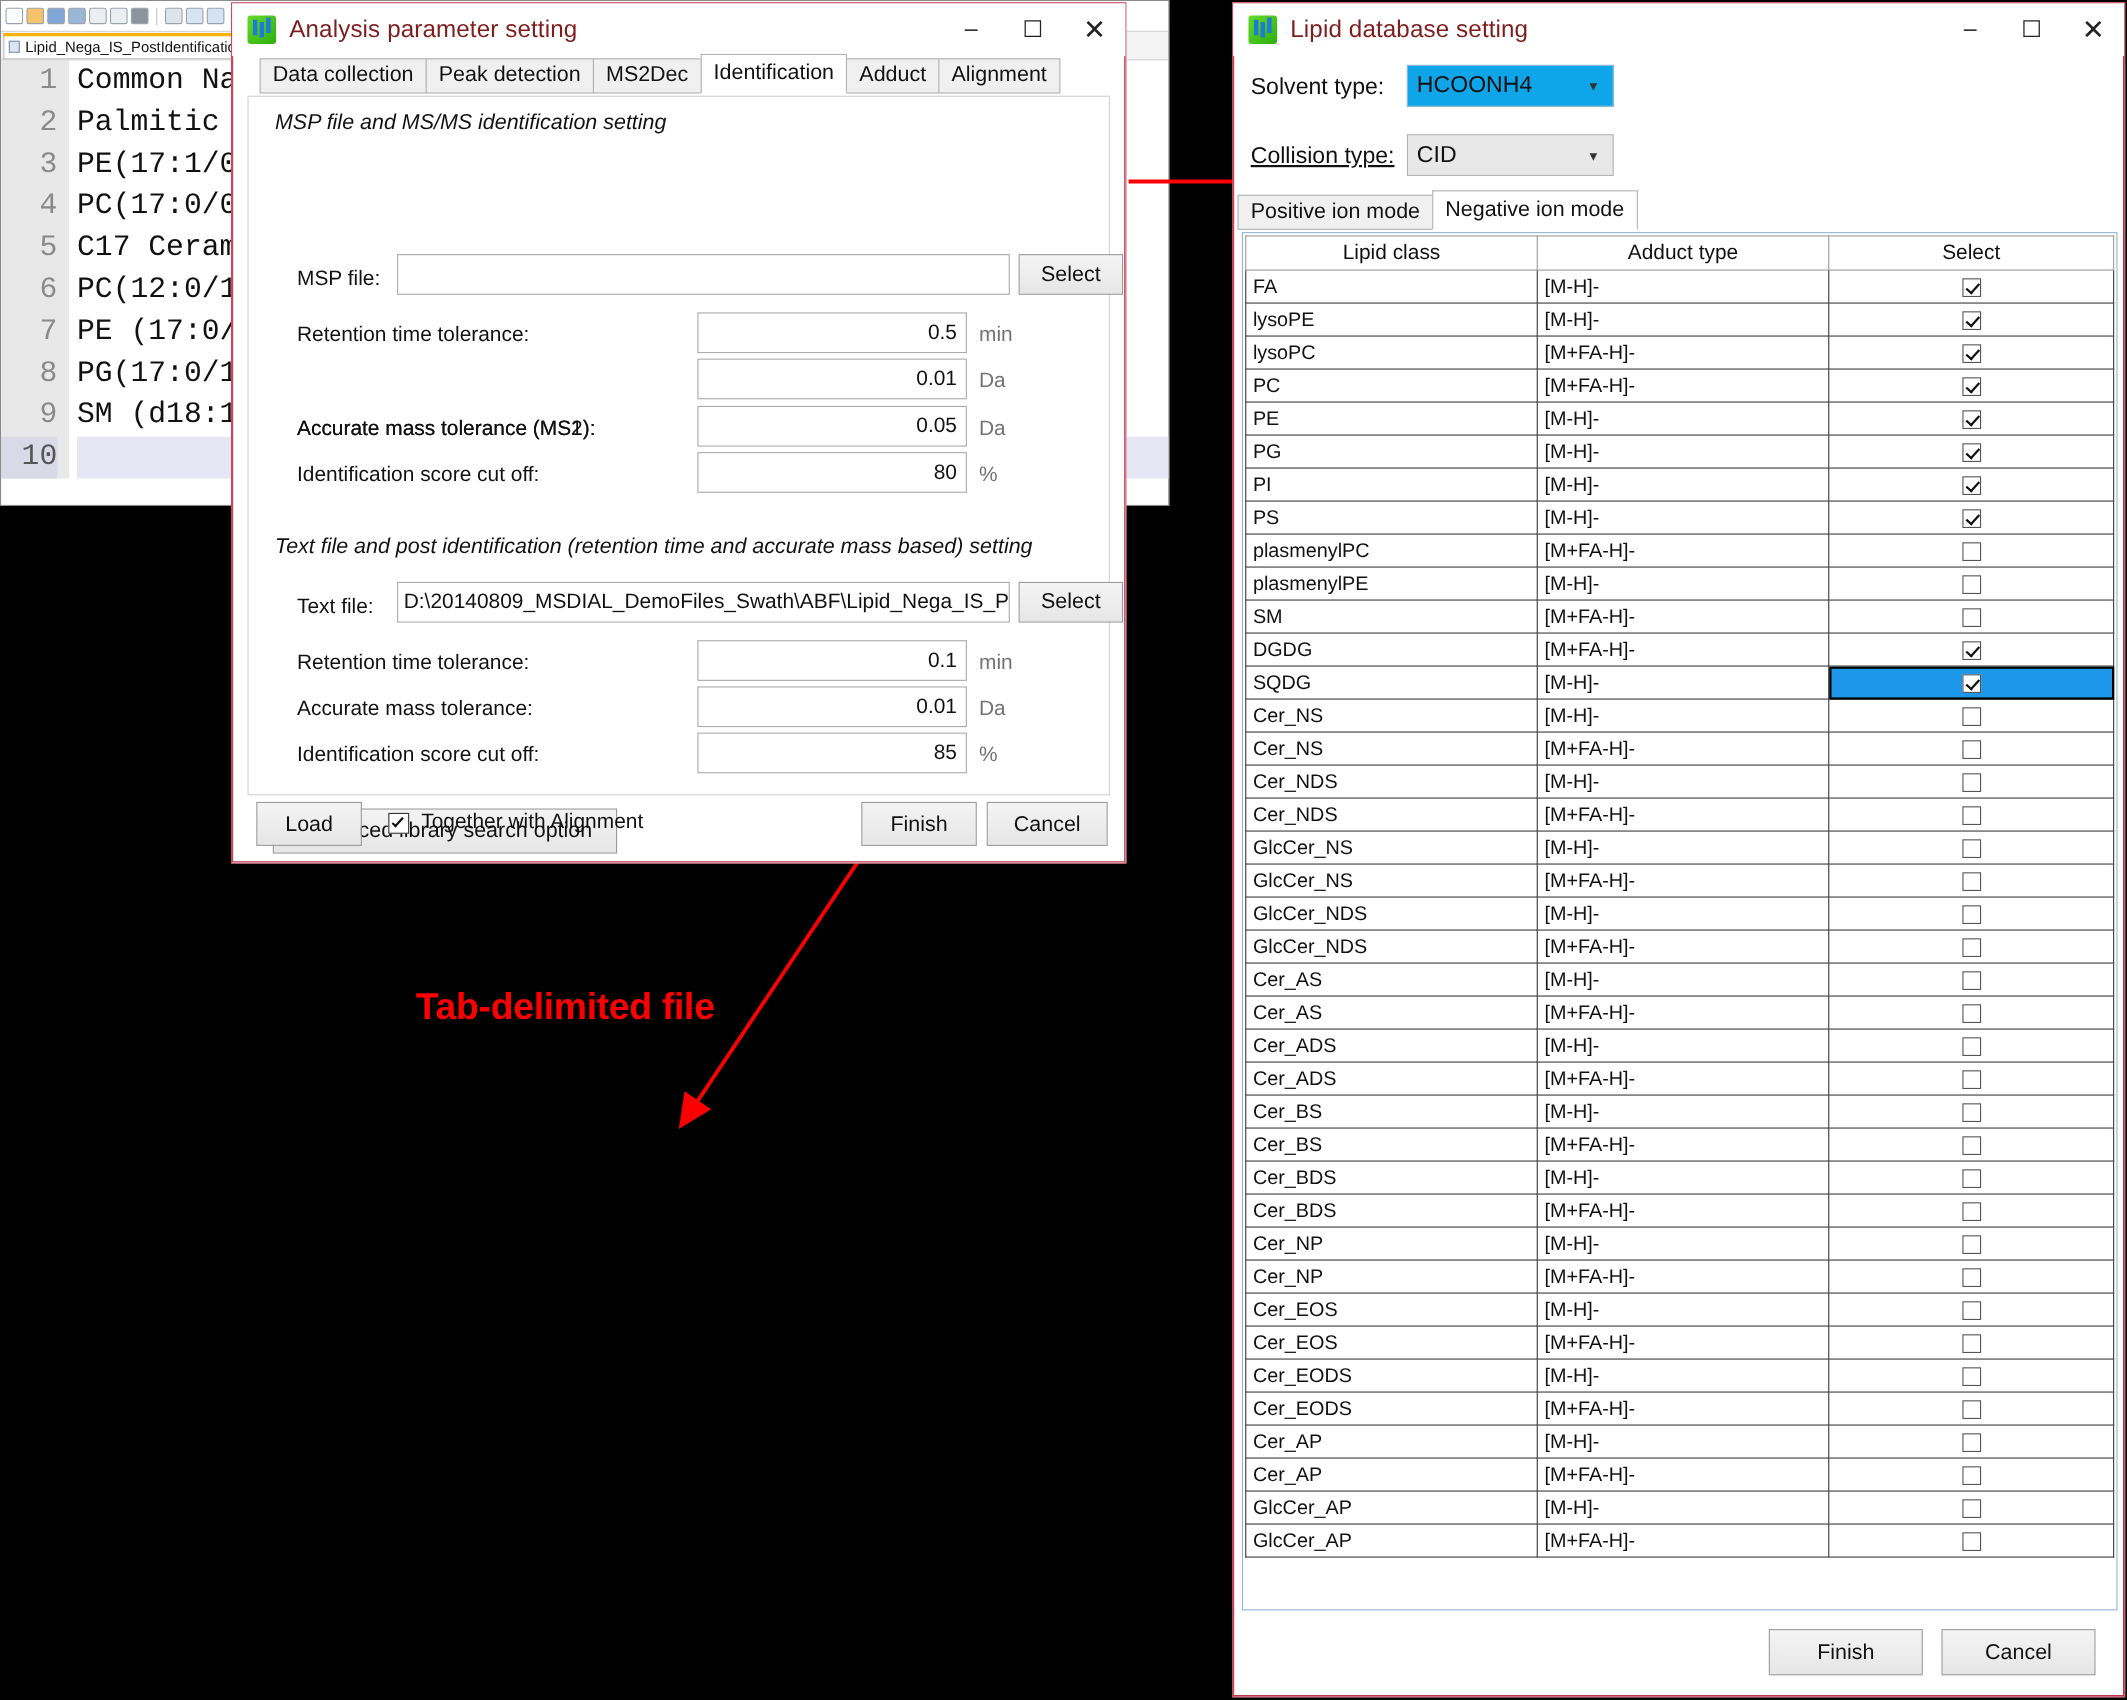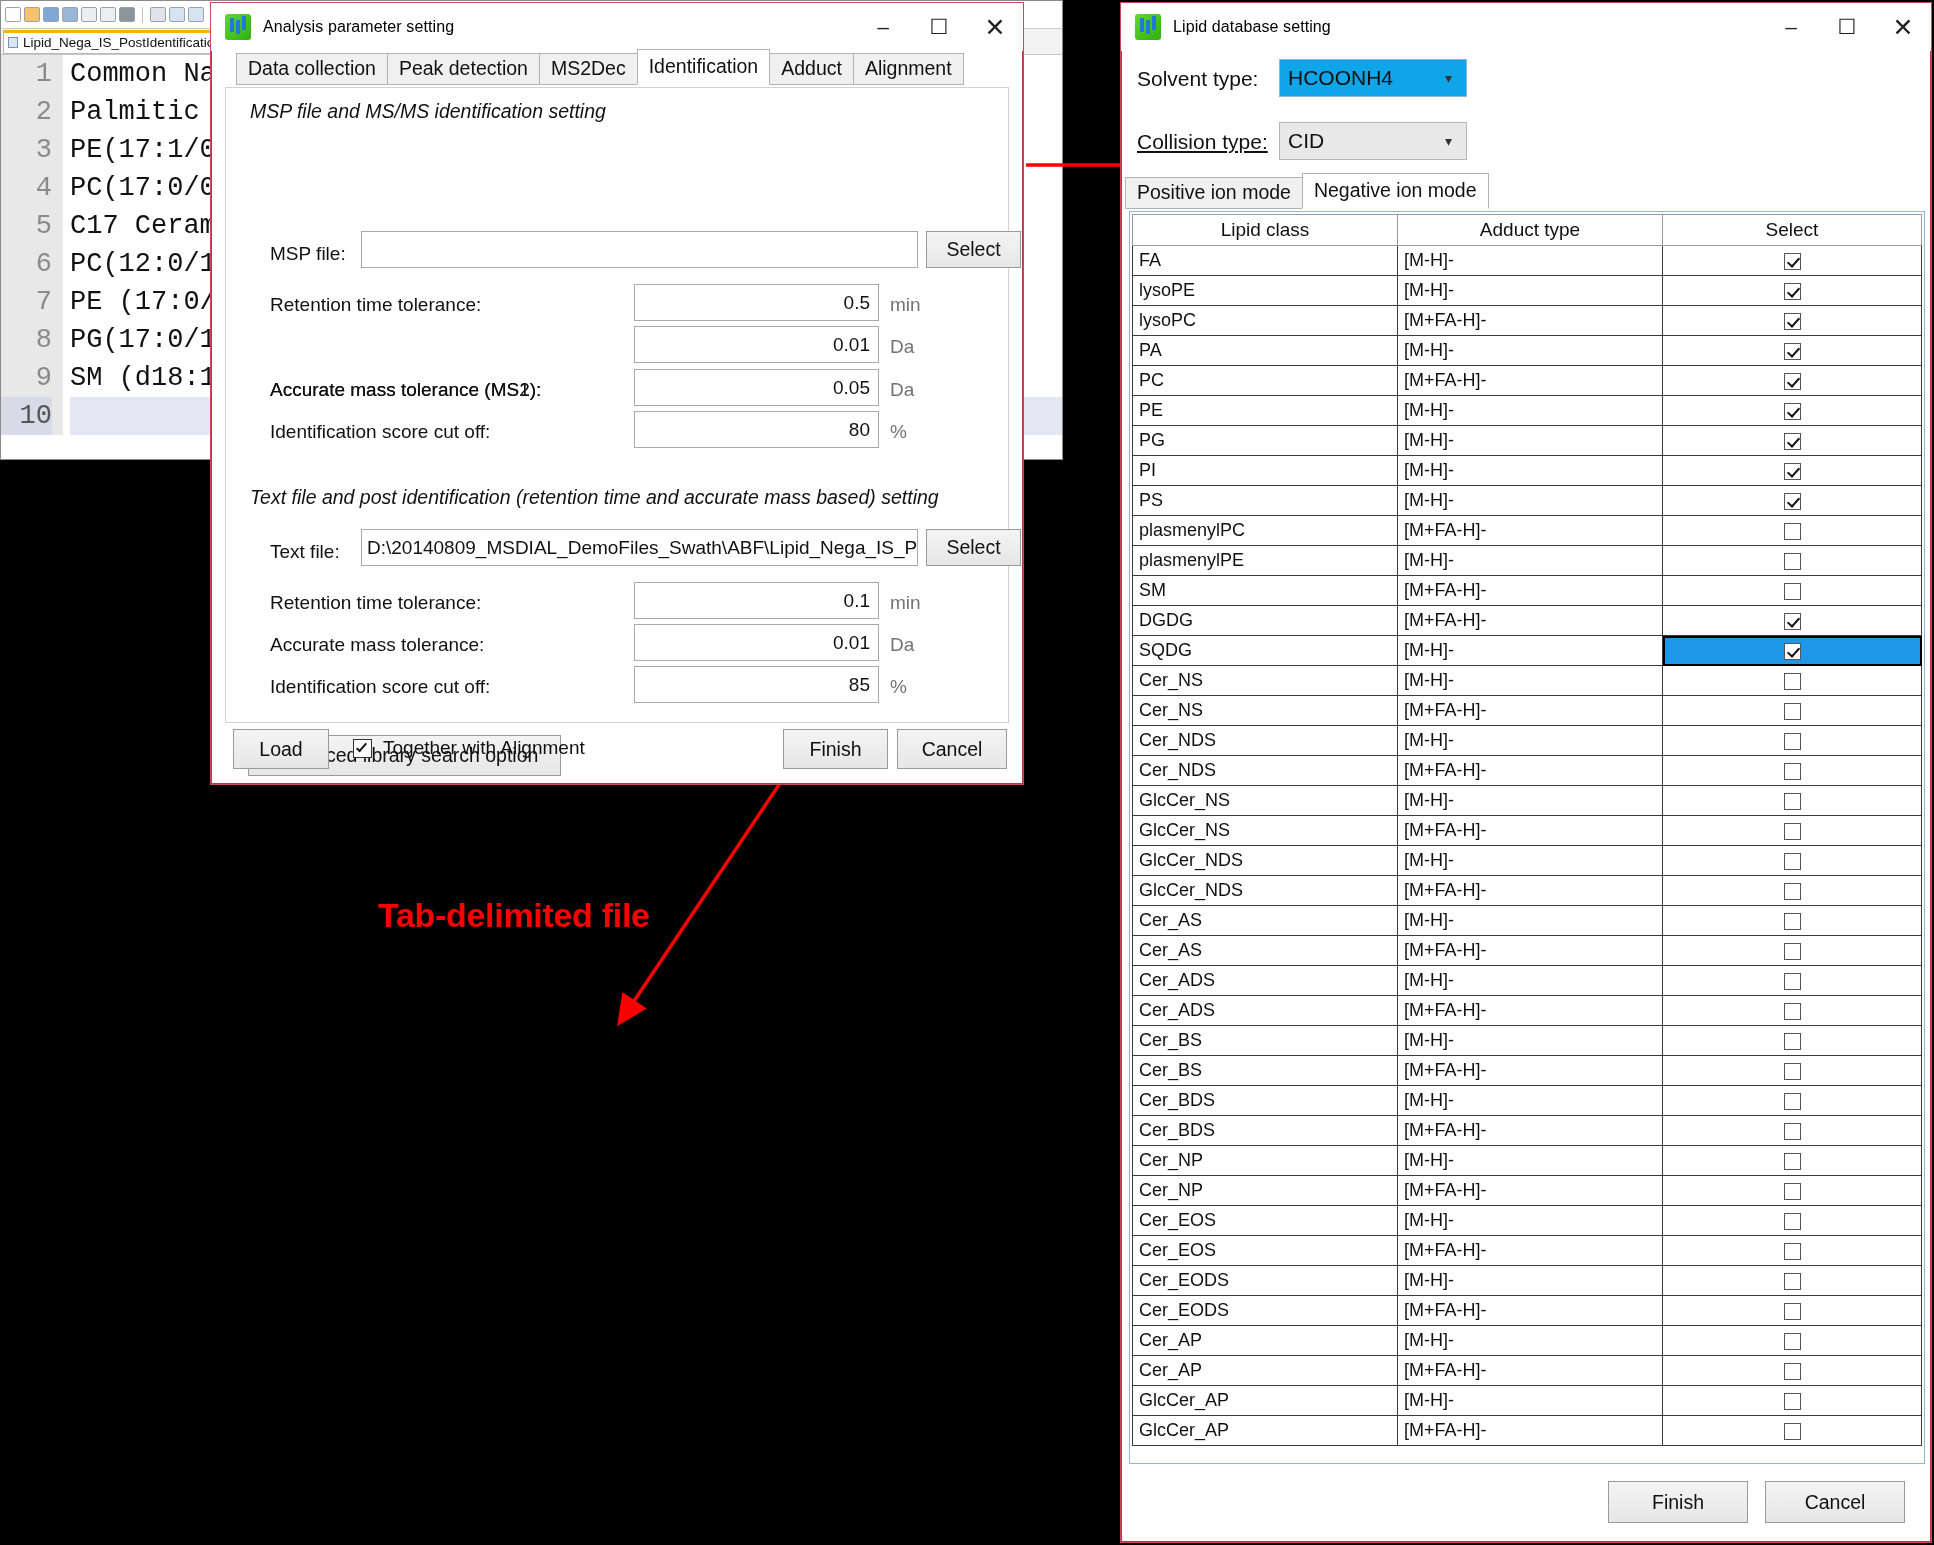--- a/index.html
+++ b/index.html
@@ -33,21 +33,21 @@
     position:relative;
     margin-right:12px;
     flex:none;
   }
   .app-icon:before {
     content:"";
     position:absolute; left:5px; top:4px;
     width:4px; height:14px; background:#1d7ad6;
     box-shadow:6px 2px 0 0 #1d7ad6, 12px -2px 0 0 #1d7ad6;
   }
-  .win-title { font-size:16px; color:#000000; letter-spacing:.1px; }
+  .win-title { font-size:22px; color:#7f1d1d; letter-spacing:.1px; }
   .win-btns { margin-left:auto; display:flex; height:100%; }
   .win-btn {
     width:56px; height:100%;
     display:flex; align-items:center; justify-content:center;
     font-size:21px; color:#222;
   }
   .win-btn.close { font-size:25px; }
 
   
   .tabstrip { display:flex; align-items:flex-end; padding-left:25px; height:34px; }
@@ -328,25 +328,20 @@
             <td class="sel"><span class="cb on"></span></td>
           </tr>
           <tr>
             <td>lysoPE</td>
             <td>[M-H]-</td>
             <td class="sel"><span class="cb on"></span></td>
           </tr>
           <tr>
             <td>lysoPC</td>
             <td>[M+FA-H]-</td>
-            <td class="sel"><span class="cb on"></span></td>
-          </tr>
-          <tr>
-            <td>PA</td>
-            <td>[M-H]-</td>
             <td class="sel"><span class="cb on"></span></td>
           </tr>
           <tr>
             <td>PC</td>
             <td>[M+FA-H]-</td>
             <td class="sel"><span class="cb on"></span></td>
           </tr>
           <tr>
             <td>PE</td>
             <td>[M-H]-</td>

